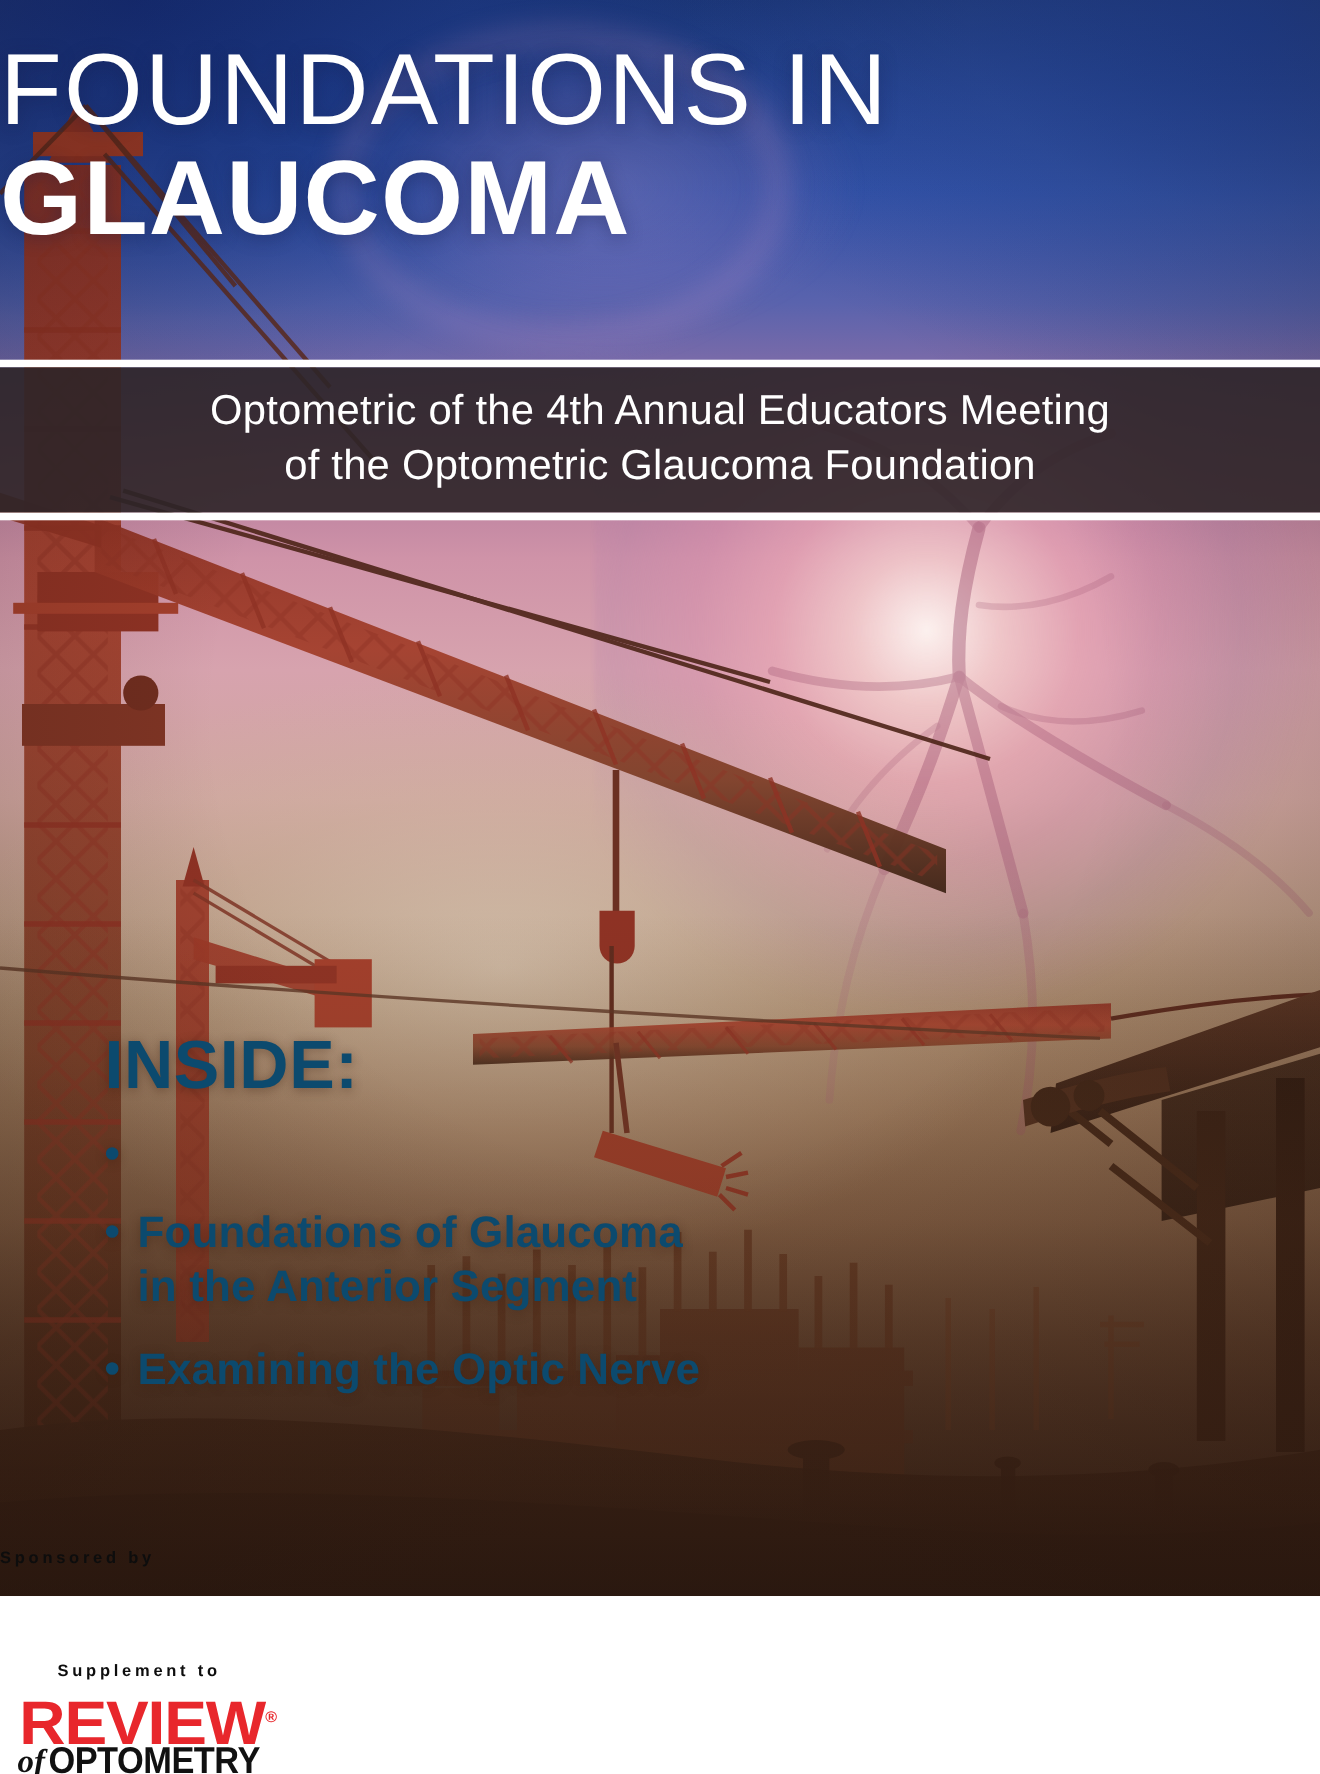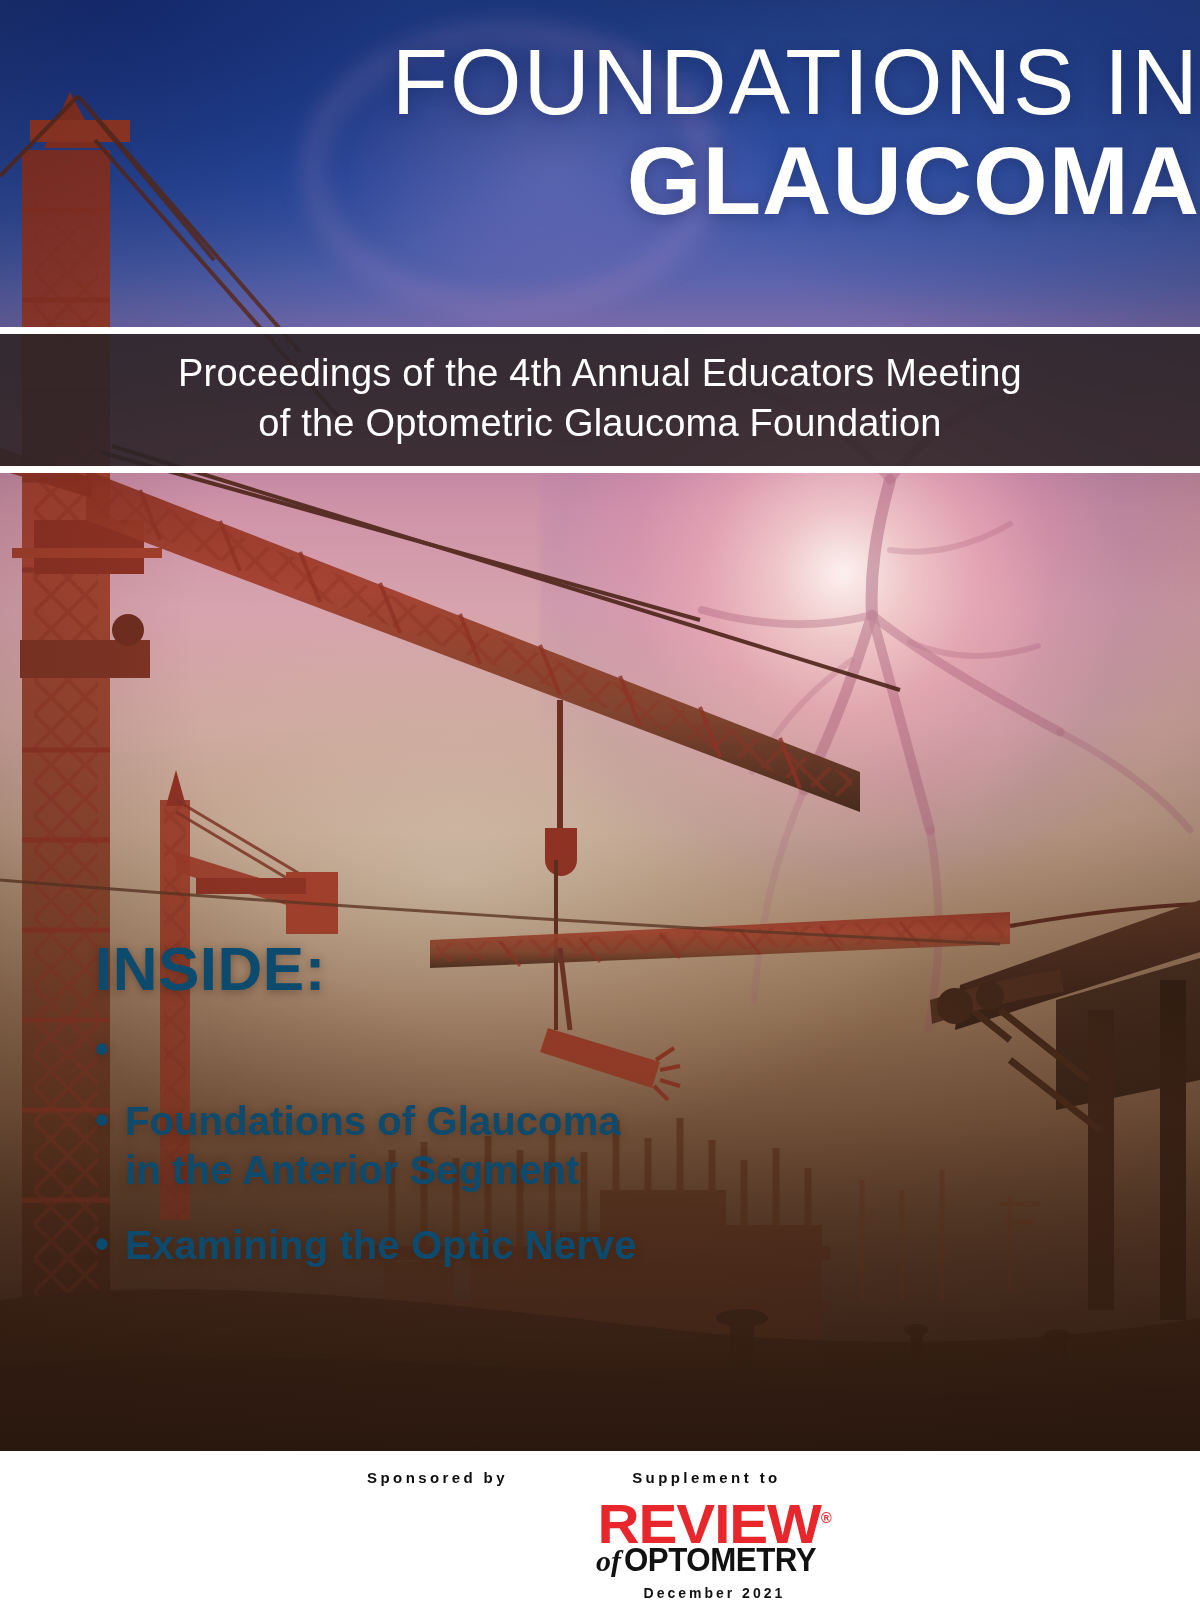--- a/index.html
+++ b/index.html
@@ -95,21 +95,21 @@
   
   .vessels { position:absolute; right:-30px; top:360px; width:640px; height:700px; opacity:0.55; }
   .vessels path { fill:none; stroke:#9b4f6e; stroke-linecap:round; }
 
   
   .cranes { position:absolute; left:0; top:0; width:1200px; height:1451px; }
   .cranes * { shape-rendering:geometricPrecision; }
 
   
   .headline {
-    position:absolute; left:0; top:36px; width:1200px; text-align:right;
+    position:absolute; left:0; top:36px; width:1200px; text-align:left;
     color:#ffffff; z-index:30; pointer-events:none;
   }
   .hl-1 {
     font-size:92px; line-height:1.0; font-weight:300; letter-spacing:2px;
     text-shadow:0 2px 16px rgba(20,25,70,0.35);
   }
   .hl-2 {
     font-size:96px; line-height:1.06; font-weight:800; letter-spacing:1px;
     margin-top:2px; text-shadow:0 2px 16px rgba(20,25,70,0.35);
   }
@@ -146,20 +146,21 @@
     text-shadow:0 2px 10px rgba(60,30,15,0.45);
     white-space:pre-line;
   }
 
   
   .footer {
     position:absolute; left:0; top:1451px; width:1200px; height:130px;
     background:#ffffff; z-index:40;
     display:flex; align-items:flex-start; justify-content:center; gap:72px;
     padding-top:18px;
+    flex-direction:column;
   }
   .foot-col { display:flex; flex-direction:column; align-items:center; }
   .foot-kicker {
     font-size:15px; font-weight:700; letter-spacing:3.4px; color:#0d0d0d;
     margin-bottom:14px;
   }
 
   
   .bl-logo { display:flex; align-items:center; }
   .bl-word {
@@ -380,21 +381,21 @@
   </div>
 
   <div class="headline">
     <div class="hl-1">FOUNDATIONS IN</div>
     <div class="hl-2">GLAUCOMA</div>
   </div>
 
   <div class="banner-wrap">
     <div class="banner-rule"></div>
     <div class="banner">
-      <div class="banner-line">Proceedings of the 4th Annual Educators Meeting</div>
+      <div class="banner-line">Optometric of the 4th Annual Educators Meeting</div>
       <div class="banner-line">of the Optometric Glaucoma Foundation</div>
     </div>
     <div class="banner-rule"></div>
   </div>
 
   <div class="inside">
     <div class="inside-title">INSIDE:</div>
     <ul class="inside-list" id="inside-list">
         <li class="inside-item">
           <span class="bullet">•</span>

